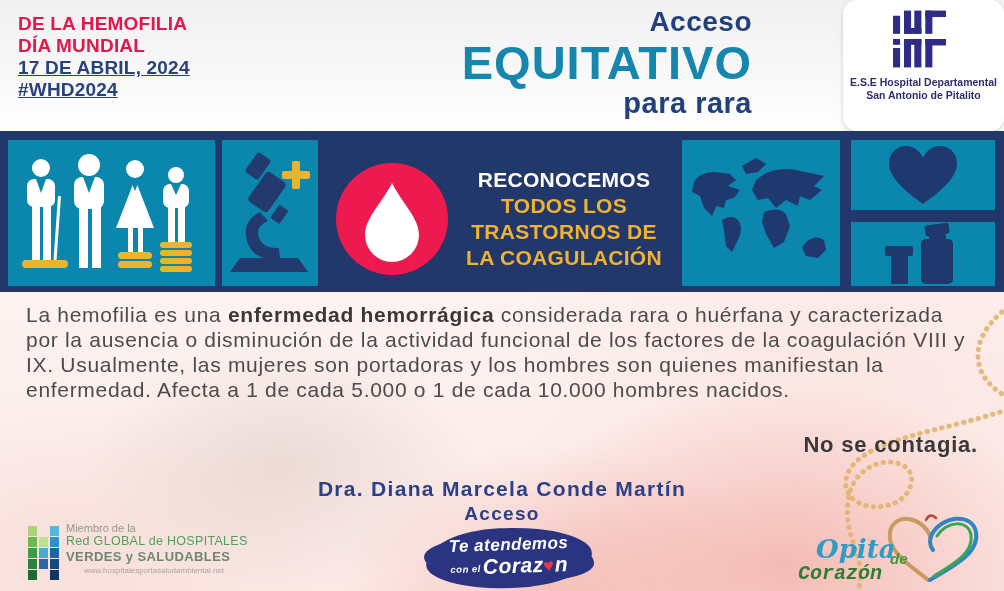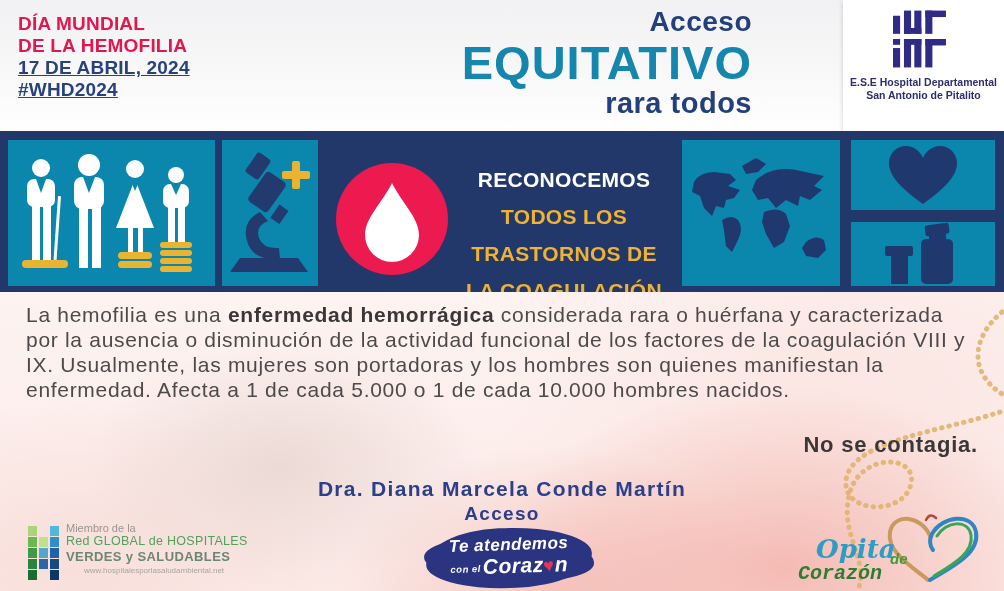--- a/index.html
+++ b/index.html
@@ -10,36 +10,36 @@
   .header { position:absolute; left:0; top:0; width:1004px; height:131px;
             background:linear-gradient(180deg,#f1f1f3 0%,#fafafa 70%,#ffffff 100%); }
   .event-block { position:absolute; left:18px; top:13px; line-height:22px; font-weight:bold; font-size:19px; letter-spacing:.2px; }
   .event-red { color:#e1174d; }
   .event-navy { color:#28427e;text-decoration:underline; }
   .title-block { position:absolute; left:252px; top:6px; width:500px; text-align:right; }
   .title-top { font-size:28px; font-weight:bold; color:#24407c; letter-spacing:.5px; }
   .title-main { font-size:47px; font-weight:bold; color:#1586ad; letter-spacing:1px; line-height:50px; }
   .title-bottom { font-size:29px; font-weight:bold; color:#24407c; letter-spacing:.5px; line-height:30px; }
   .hospital-card { position:absolute; left:843px; top:0; width:161px; height:131px; background:#ffffff;
-                   box-shadow:0 2px 5px rgba(0,0,0,.18); text-align:center; }
+                   box-shadow:0 2px 5px rgba(0,0,0,.18); text-align:center;border-radius:14px; }
   .hospital-logo { margin-top:10px; }
   .hospital-name { font-size:10.5px; font-weight:bold; color:#2e2e6e; line-height:13px; margin-top:4px; }
 
   
   .band { position:absolute; left:0; top:131px; width:1004px; height:161px; background:#22386b; }
   .panel { position:absolute; background:#0b86ad; }
   .panel-people { left:8px; top:9px; width:207px; height:146px; }
   .panel-micro { left:222px; top:9px; width:96px; height:146px; }
   .panel-map { left:682px; top:9px; width:158px; height:146px; }
   .panel-heart { left:851px; top:9px; width:144px; height:70px; }
   .panel-vial { left:851px; top:91px; width:144px; height:64px; }
   .drop-circle { position:absolute; left:336px; top:32px; width:112px; height:112px; border-radius:50%; background:#ec1a4e; }
   .band-message { position:absolute; left:448px; top:36px; width:232px; text-align:center; font-weight:bold; font-size:21px; line-height:26px; letter-spacing:.3px; }
   .msg-white { color:#ffffff; }
-  .msg-gold { color:#efb233;margin-top:11px; }
+  .msg-gold { color:#efb233; }
 
   
   .pink { position:absolute; left:0; top:292px; width:1004px; height:299px;
     background:
       radial-gradient(420px 260px at 78% 92%, rgba(238,140,130,.50), rgba(238,140,130,0) 70%),
       radial-gradient(300px 210px at 55% 100%, rgba(240,160,150,.45), rgba(240,160,150,0) 70%),
       radial-gradient(280px 180px at 28% 58%, rgba(222,202,196,.55), rgba(222,202,196,0) 70%),
       radial-gradient(340px 220px at 8% 88%, rgba(246,215,210,.60), rgba(246,215,210,0) 70%),
       radial-gradient(520px 300px at 85% 28%, rgba(250,222,218,.55), rgba(250,222,218,0) 70%),
       linear-gradient(180deg,#fdf3f1,#fbe9e6); }
@@ -87,30 +87,30 @@
   .opita-word3 { position:absolute; left:0px; top:52px; font-family:Liberation Mono, monospace; font-style:italic; font-weight:bold;
                  font-size:20px; color:#2e7d32; }
 </style>
 </head>
 <body>
 
 <div id="poster">
 
   <div class="header">
     <div class="event-block">
+      <div class="event-red">DE LA HEMOFILIA</div>
       <div class="event-red">DÍA MUNDIAL</div>
-      <div class="event-red">DE LA HEMOFILIA</div>
       <div class="event-navy">17 DE ABRIL, 2024</div>
       <div class="event-navy">#WHD2024</div>
     </div>
 
     <div class="title-block">
       <div class="title-top">Acceso</div>
       <div class="title-main">EQUITATIVO</div>
-      <div class="title-bottom">rara todos</div>
+      <div class="title-bottom">para rara</div>
     </div>
 
     <div class="hospital-card">
       <svg class="hospital-logo" width="62" height="58" viewBox="0 0 96 88">
         <g fill="#2f2b87">
           <rect x="0" y="8" width="11" height="28"></rect>
           <rect x="17" y="0" width="11" height="36"></rect>
             <rect x="33" y="0" width="11" height="36"></rect>
             <rect x="17" y="27" width="27" height="9"></rect>
           <rect x="50" y="0" width="11" height="36"></rect>

